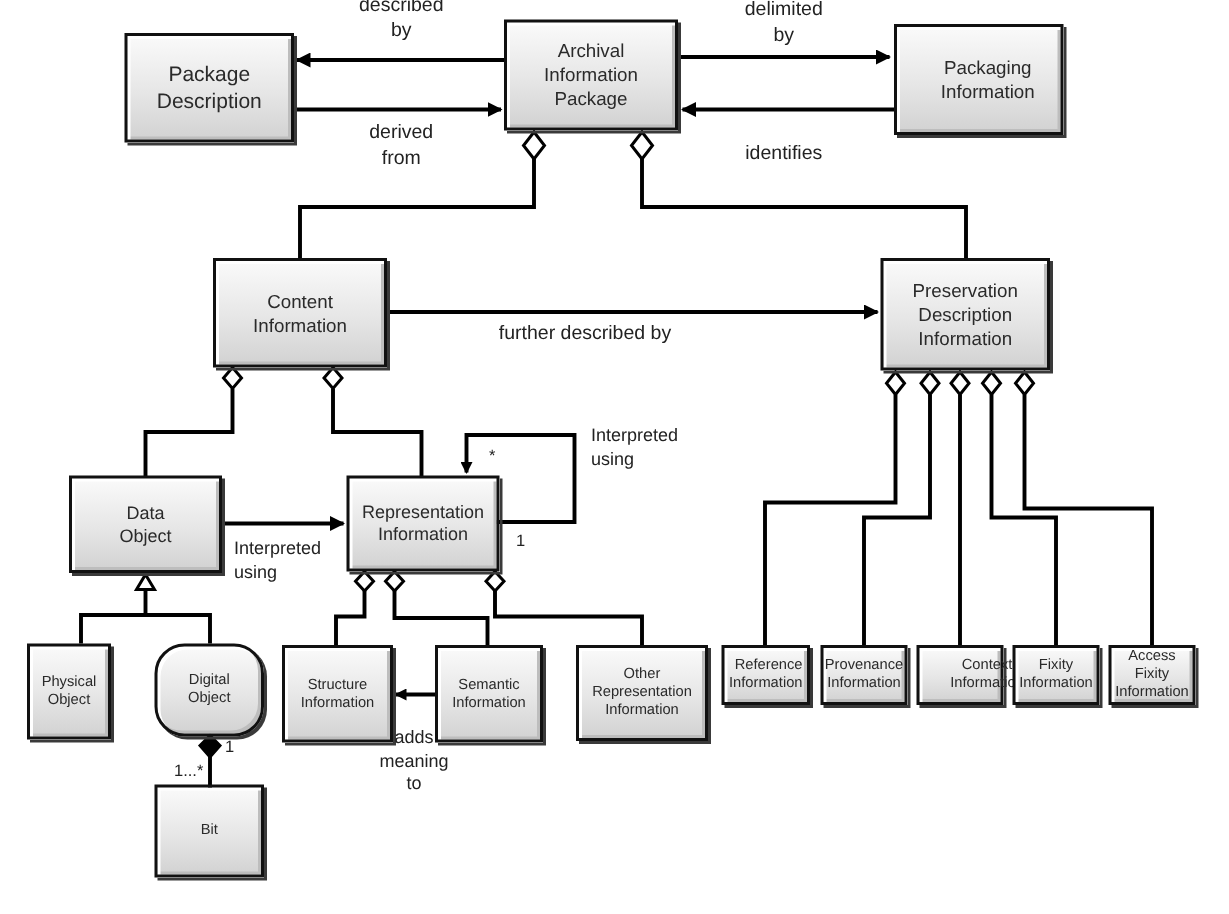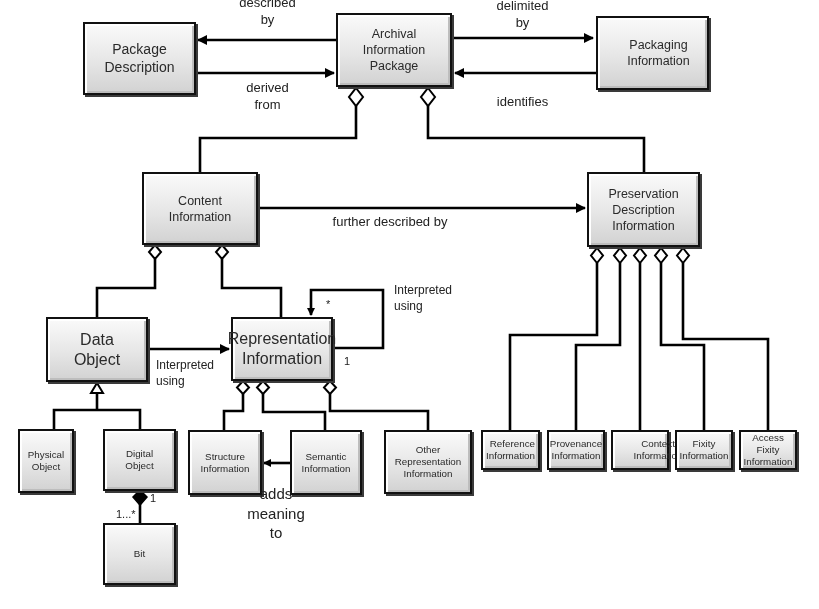--- a/index.html
+++ b/index.html
@@ -6,21 +6,21 @@
   body { width:819px; height:609px; position:relative; overflow:hidden;
          font-family:"Liberation Sans", "DejaVu Sans", sans-serif; color:#222; }
   #wires { position:absolute; left:0; top:0; width:819px; height:609px; }
   .box { position:absolute; box-sizing:border-box; border:2px solid #111;
          background:linear-gradient(180deg,#fafafa 0%,#e6e6e6 55%,#d2d2d2 100%);
          box-shadow: inset 2px 2px 0 #ffffff, inset -2px -2px 0 #bdbdbd, 2px 2px 0 #3a3a3a;
          display:flex; align-items:center; justify-content:center; text-align:center;
          white-space:pre-line; line-height:1.28; color:#2a2a2a; }
   .lg { font-size:14px; }
   .md { font-size:12.5px; }
-  .sm { font-size:16px; line-height:1.22; }
+  .sm { font-size:12px; line-height:1.22; }
   .xs { font-size:9.8px; line-height:1.2; }
   .lbl { position:absolute; font-size:13px; line-height:1.3; text-align:center; white-space:pre-line; color:#222; }
   .lbl.left { text-align:left; }
   .mult { position:absolute; font-size:11px; color:#222; }
 </style>
 </head>
 <body>
 
 <svg id="wires" viewBox="0 0 819 609" xmlns="http://www.w3.org/2000/svg">
   <defs>
@@ -107,21 +107,21 @@
 Description
 Information</div>
 
 <div class="box sm" style="left:46px;top:317px;width:102px;height:65px;">Data
 Object</div>
 <div class="box sm" style="left:231px;top:317px;width:102px;height:64px;">Representation
 Information</div>
 
 <div class="box xs" style="left:18px;top:429px;width:56px;height:64px;">Physical
 Object</div>
-<div class="box xs" style="left:103px;top:429px;width:73px;height:62px;">Digital
+<div class="box xs" style="left:103px;top:429px;width:73px;height:62px;border-radius:20px;">Digital
 Object</div>
 <div class="box xs" style="left:103px;top:523px;width:73px;height:62px;">Bit</div>
 
 <div class="box xs" style="left:188px;top:430px;width:74px;height:65px;">Structure
 Information</div>
 <div class="box xs" style="left:290px;top:430px;width:72px;height:65px;">Semantic
 Information</div>
 <div class="box xs" style="left:384px;top:430px;width:88px;height:64px;">Other
 Representation
 Information</div>
@@ -143,20 +143,20 @@
 <div class="lbl" style="left:230px;top:80px;width:75px;">derived
 from</div>
 <div class="lbl" style="left:485px;top:-2px;width:75px;">delimited
 by</div>
 <div class="lbl" style="left:485px;top:94px;width:75px;">identifies</div>
 <div class="lbl" style="left:315px;top:214px;width:150px;">further described by</div>
 <div class="lbl left" style="left:394px;top:283px;font-size:12px;">Interpreted
 using</div>
 <div class="lbl left" style="left:156px;top:358px;font-size:12px;">Interpreted
 using</div>
-<div class="lbl" style="left:246px;top:484px;width:60px;font-size:15px;">adds
+<div class="lbl" style="left:246px;top:484px;width:60px;font-size:12px;">adds
 meaning
 to</div>
 
 <div class="mult" style="left:326px;top:298px;">*</div>
 <div class="mult" style="left:344px;top:355px;">1</div>
 <div class="mult" style="left:150px;top:492px;">1</div>
 <div class="mult" style="left:116px;top:508px;">1...*</div>
 
 </body></html>

